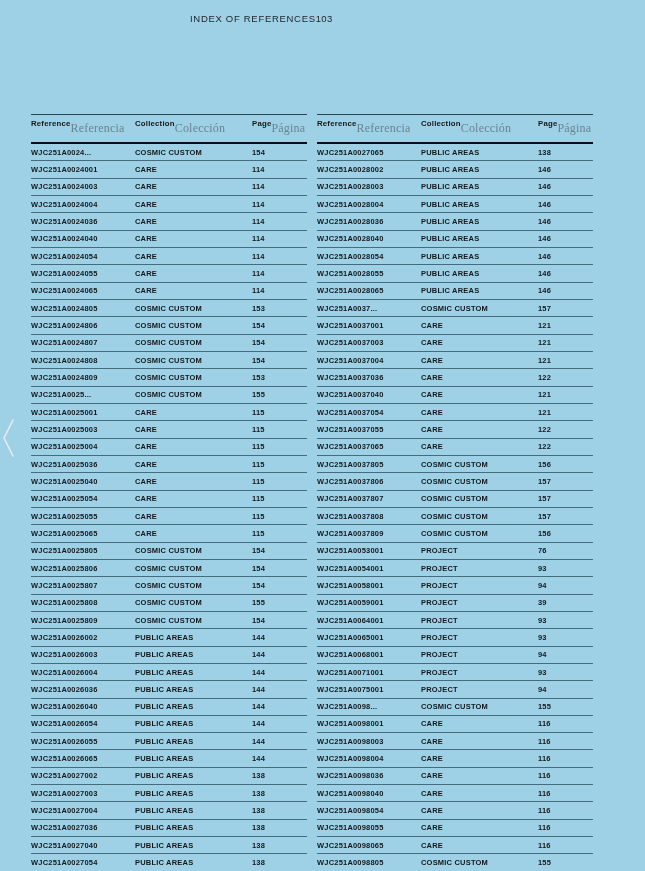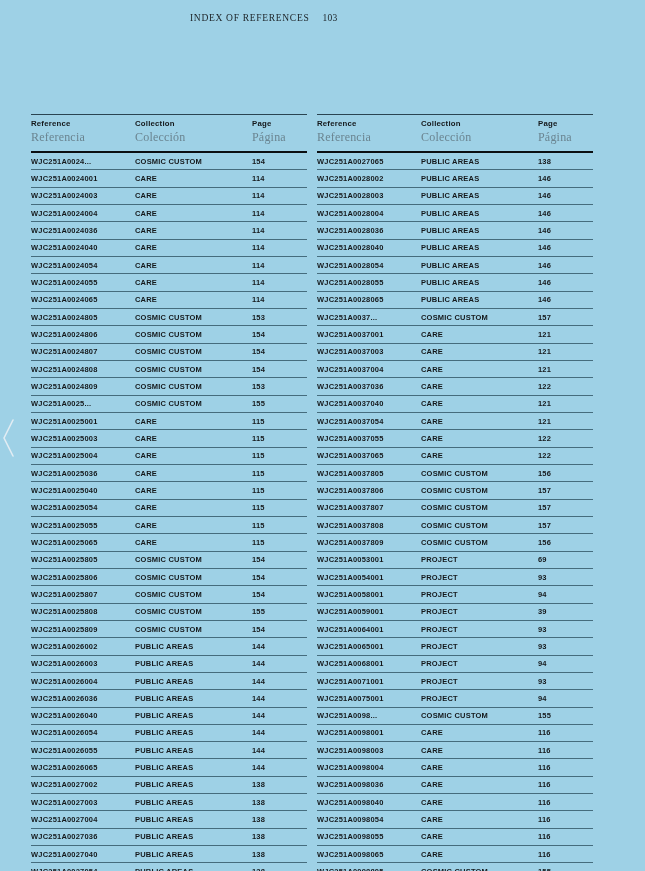--- a/index.html
+++ b/index.html
@@ -5,22 +5,22 @@
   html,body{margin:0;padding:0;}
   body{
     width:645px;height:871px;position:relative;overflow:hidden;
     background:#9ed1e6;
     font-family:"Liberation Sans",sans-serif;
     -webkit-font-smoothing:antialiased;
   }
   
   .doc-header{
     position:absolute;top:13px;left:190px;
-    display:flex;align-items:flex-end;gap:13px;
-    font-family:Liberation Serif, serif;
+    display:flex;align-items:flex-end;
+    font-family:Liberation Sans, sans-serif;
     font-size:9.5px;letter-spacing:.7px;color:#1c2327;
   }
   .doc-header .pageno{letter-spacing:.3px;}
   
   .nav-prev{
     position:absolute;left:0;top:416px;width:20px;height:44px;
     background:transparent;border:none;padding:0;margin:0;cursor:pointer;
   }
   .nav-prev svg{display:block;}
   
@@ -28,21 +28,21 @@
     position:absolute;top:114px;left:31px;width:562px;
     display:flex;gap:10px;
   }
   .ref-table{width:276px;}
   .thead{
     display:flex;
     border-top:1px solid rgba(12,32,44,.8);
     border-bottom:2px solid #0b0f12;
     padding:4px 0 6px 0;
   }
-  .col{display:flex;flex-direction:column;}
+  .col{display:flex;}
   .col .en{font-size:7.8px;font-weight:bold;color:#14181b;letter-spacing:.2px;}
   .col .es{font-size:12px;color:#6a8490;margin-top:2px;letter-spacing:.2px;font-family:Liberation Serif, serif;}
   .w-ref{width:104px;}
   .w-coll{width:117px;}
   .w-page{flex:1;}
   .row{
     display:flex;align-items:center;height:16.33px;
     border-bottom:1px solid rgba(15,45,60,.62);
     font-size:7.5px;font-weight:bold;color:#14181b;letter-spacing:.2px;
   }
@@ -420,21 +420,21 @@
           <span class="cell w-page">157</span>
         </div>
         <div class="row">
           <span class="cell w-ref">WJC251A0037809</span>
           <span class="cell w-coll">COSMIC CUSTOM</span>
           <span class="cell w-page">156</span>
         </div>
         <div class="row">
           <span class="cell w-ref">WJC251A0053001</span>
           <span class="cell w-coll">PROJECT</span>
-          <span class="cell w-page">69</span>
+          <span class="cell w-page">76</span>
         </div>
         <div class="row">
           <span class="cell w-ref">WJC251A0054001</span>
           <span class="cell w-coll">PROJECT</span>
           <span class="cell w-page">93</span>
         </div>
         <div class="row">
           <span class="cell w-ref">WJC251A0058001</span>
           <span class="cell w-coll">PROJECT</span>
           <span class="cell w-page">94</span>

